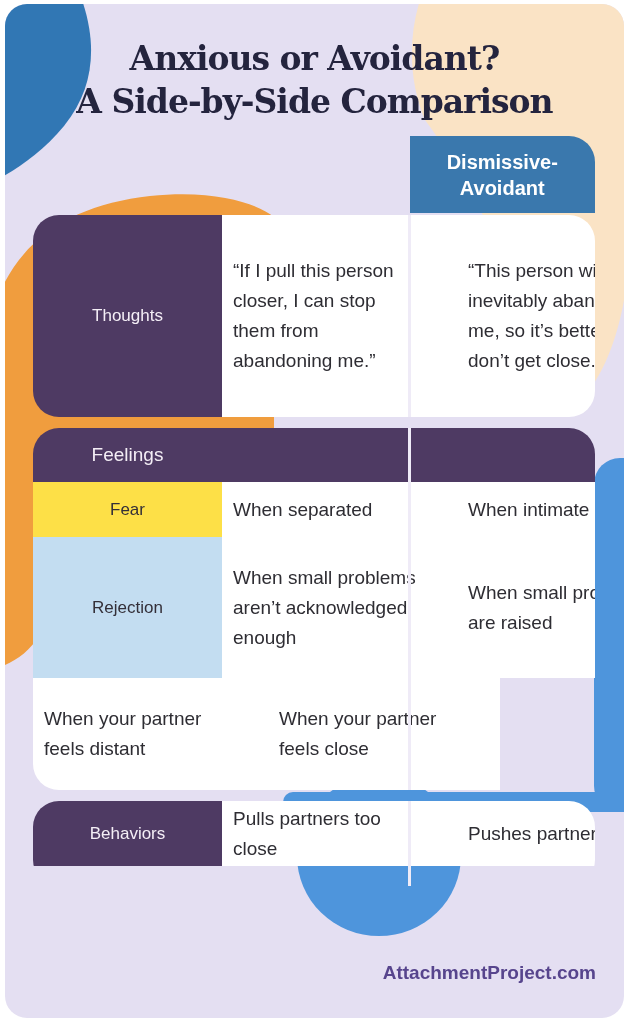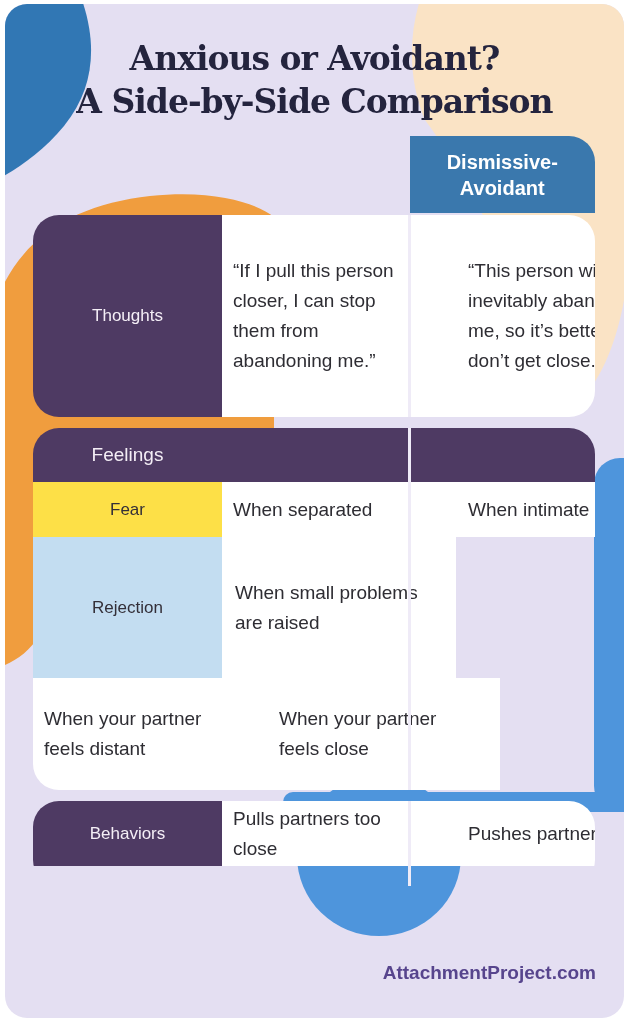--- a/index.html
+++ b/index.html
@@ -92,20 +92,23 @@
         <div class="labelcell">Fear</div>
         <div class="cell c1">
           <span>When separated</span>
         </div>
         <div class="cell c2">
           <span>When intimate</span>
         </div>
       </div>
       <div class="row r-rej">
         <div class="labelcell">Rejection</div>
+        <div class="cell c1">
+          <span>When small problems aren’t acknowledged enough</span>
+        </div>
         <div class="cell c2">
           <span>When small problems are raised</span>
         </div>
       </div>
       <div class="row r-unc">
         <div class="cell c1">
           <span>When your partner feels distant</span>
         </div>
         <div class="cell c2">
           <span>When your partner feels close</span>

